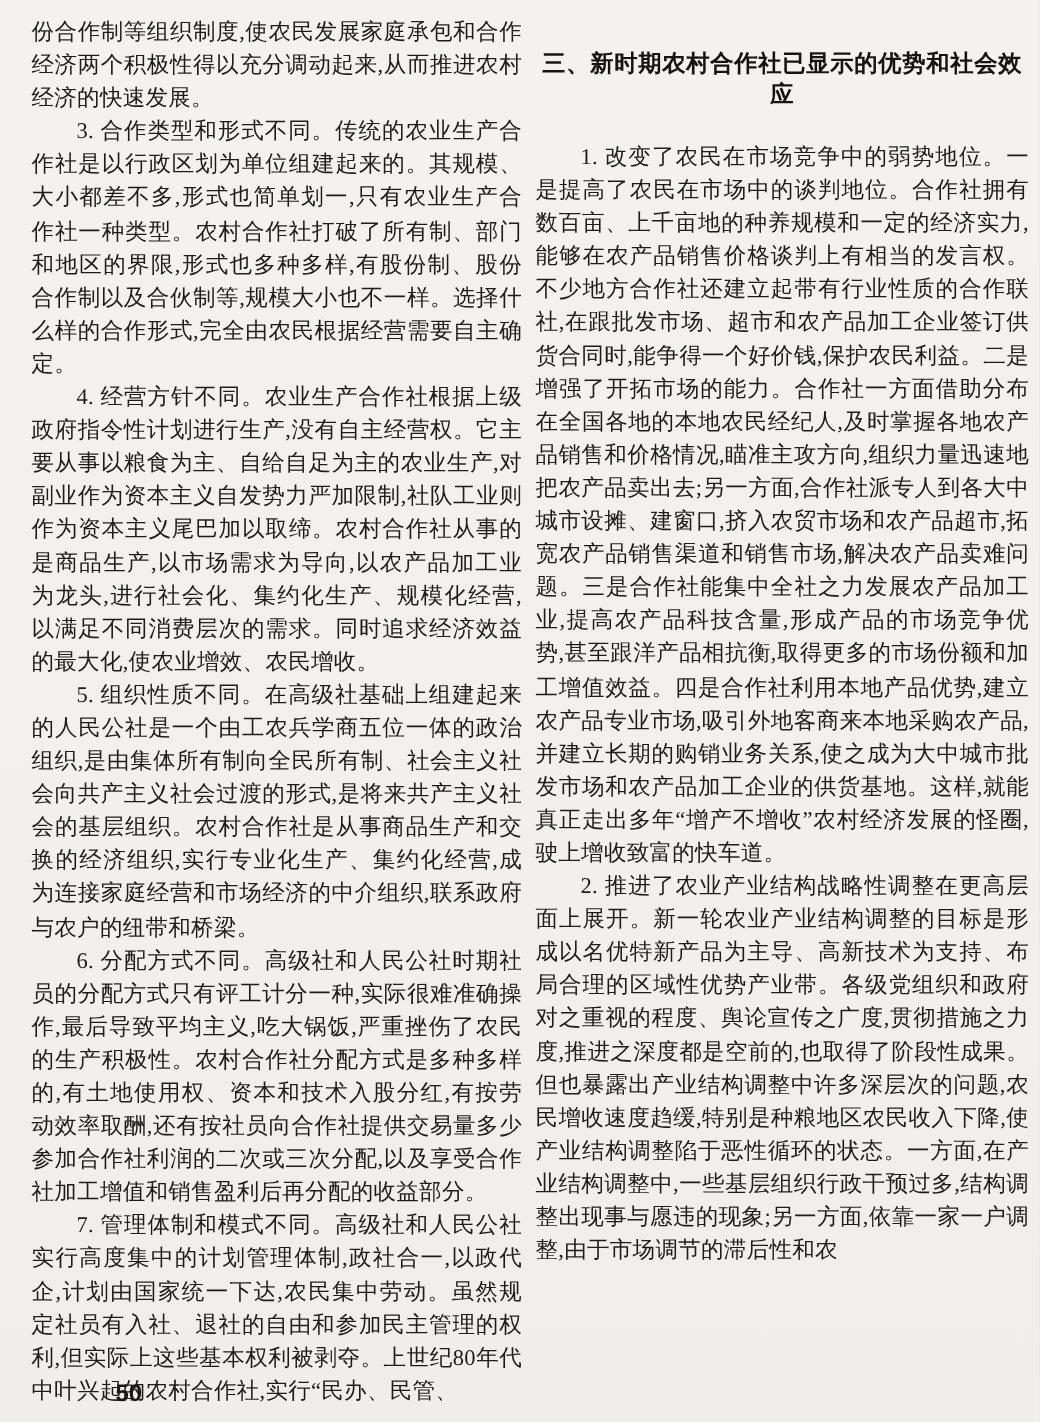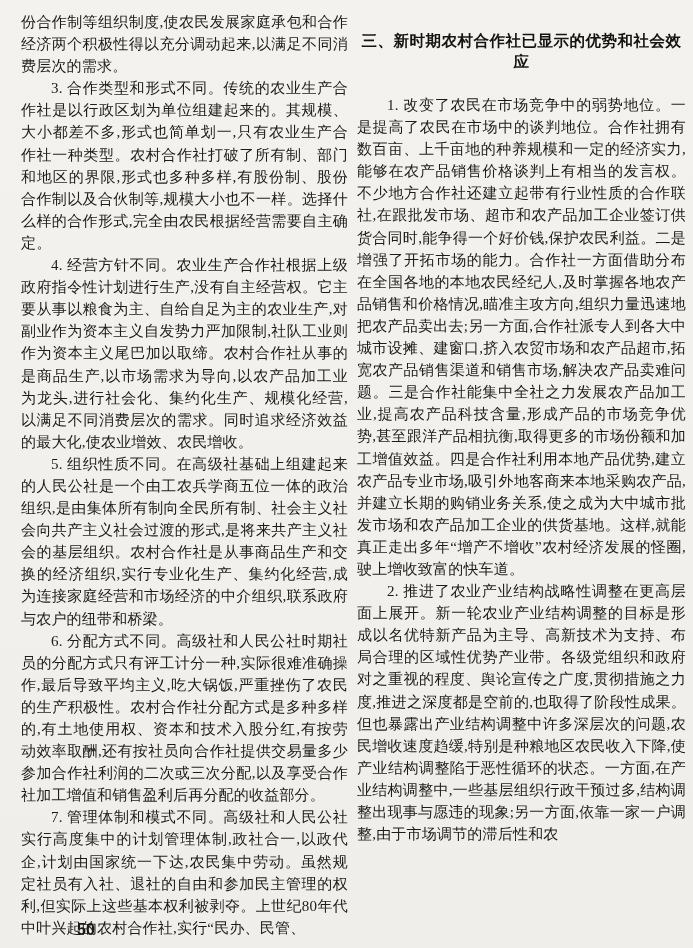--- a/index.html
+++ b/index.html
@@ -32,21 +32,21 @@
   }
   .col.right { width: 330px; }
   .col p {
     margin: 0;
     padding: 0;
   }
   .p-indent { text-indent: 2em; }
   .p-continued { text-indent: 0; }
   .section-heading {
     margin: 21px 0 20px 0;
-    font-family: Liberation Mono, monospace;
+    font-family: Liberation Serif, serif;
     font-weight: bold;
     font-size: 15.5px;
     line-height: 21px;
     letter-spacing: 0.5px;
     text-align: center;
     text-indent: 0;
     color: #151412;
   }
   .page-number {
     position: absolute;
@@ -59,21 +59,21 @@
     margin-left: 44px;
   }
 </style>
 </head>
 <body>
 
 <div class="page">
   <div class="columns">
 
     <div class="col left">
-      <p class="p-continued">份合作制等组织制度,使农民发展家庭承包和合作经济两个积极性得以充分调动起来,以满足不同消费层次的需求。</p>
+      <p class="p-continued">份合作制等组织制度,使农民发展家庭承包和合作经济两个积极性得以充分调动起来,从而推进农村经济的快速发展。</p>
       <p class="p-indent">3. 合作类型和形式不同。传统的农业生产合作社是以行政区划为单位组建起来的。其规模、大小都差不多,形式也简单划一,只有农业生产合作社一种类型。农村合作社打破了所有制、部门和地区的界限,形式也多种多样,有股份制、股份合作制以及合伙制等,规模大小也不一样。选择什么样的合作形式,完全由农民根据经营需要自主确定。</p>
       <p class="p-indent">4. 经营方针不同。农业生产合作社根据上级政府指令性计划进行生产,没有自主经营权。它主要从事以粮食为主、自给自足为主的农业生产,对副业作为资本主义自发势力严加限制,社队工业则作为资本主义尾巴加以取缔。农村合作社从事的是商品生产,以市场需求为导向,以农产品加工业为龙头,进行社会化、集约化生产、规模化经营,以满足不同消费层次的需求。同时追求经济效益的最大化,使农业增效、农民增收。</p>
       <p class="p-indent">5. 组织性质不同。在高级社基础上组建起来的人民公社是一个由工农兵学商五位一体的政治组织,是由集体所有制向全民所有制、社会主义社会向共产主义社会过渡的形式,是将来共产主义社会的基层组织。农村合作社是从事商品生产和交换的经济组织,实行专业化生产、集约化经营,成为连接家庭经营和市场经济的中介组织,联系政府与农户的纽带和桥梁。</p>
       <p class="p-indent">6. 分配方式不同。高级社和人民公社时期社员的分配方式只有评工计分一种,实际很难准确操作,最后导致平均主义,吃大锅饭,严重挫伤了农民的生产积极性。农村合作社分配方式是多种多样的,有土地使用权、资本和技术入股分红,有按劳动效率取酬,还有按社员向合作社提供交易量多少参加合作社利润的二次或三次分配,以及享受合作社加工增值和销售盈利后再分配的收益部分。</p>
       <p class="p-indent">7. 管理体制和模式不同。高级社和人民公社实行高度集中的计划管理体制,政社合一,以政代企,计划由国家统一下达,农民集中劳动。虽然规定社员有入社、退社的自由和参加民主管理的权利,但实际上这些基本权利被剥夺。上世纪80年代中叶兴起的农村合作社,实行“民办、民管、</p>
     </div>
 
     <div class="col right">
       <h3 class="section-heading">三、新时期农村合作社已显示的优势和社会效应</h3>
       <p class="p-indent">1. 改变了农民在市场竞争中的弱势地位。一是提高了农民在市场中的谈判地位。合作社拥有数百亩、上千亩地的种养规模和一定的经济实力,能够在农产品销售价格谈判上有相当的发言权。不少地方合作社还建立起带有行业性质的合作联社,在跟批发市场、超市和农产品加工企业签订供货合同时,能争得一个好价钱,保护农民利益。二是增强了开拓市场的能力。合作社一方面借助分布在全国各地的本地农民经纪人,及时掌握各地农产品销售和价格情况,瞄准主攻方向,组织力量迅速地把农产品卖出去;另一方面,合作社派专人到各大中城市设摊、建窗口,挤入农贸市场和农产品超市,拓宽农产品销售渠道和销售市场,解决农产品卖难问题。三是合作社能集中全社之力发展农产品加工业,提高农产品科技含量,形成产品的市场竞争优势,甚至跟洋产品相抗衡,取得更多的市场份额和加工增值效益。四是合作社利用本地产品优势,建立农产品专业市场,吸引外地客商来本地采购农产品,并建立长期的购销业务关系,使之成为大中城市批发市场和农产品加工企业的供货基地。这样,就能真正走出多年“增产不增收”农村经济发展的怪圈,驶上增收致富的快车道。</p>

